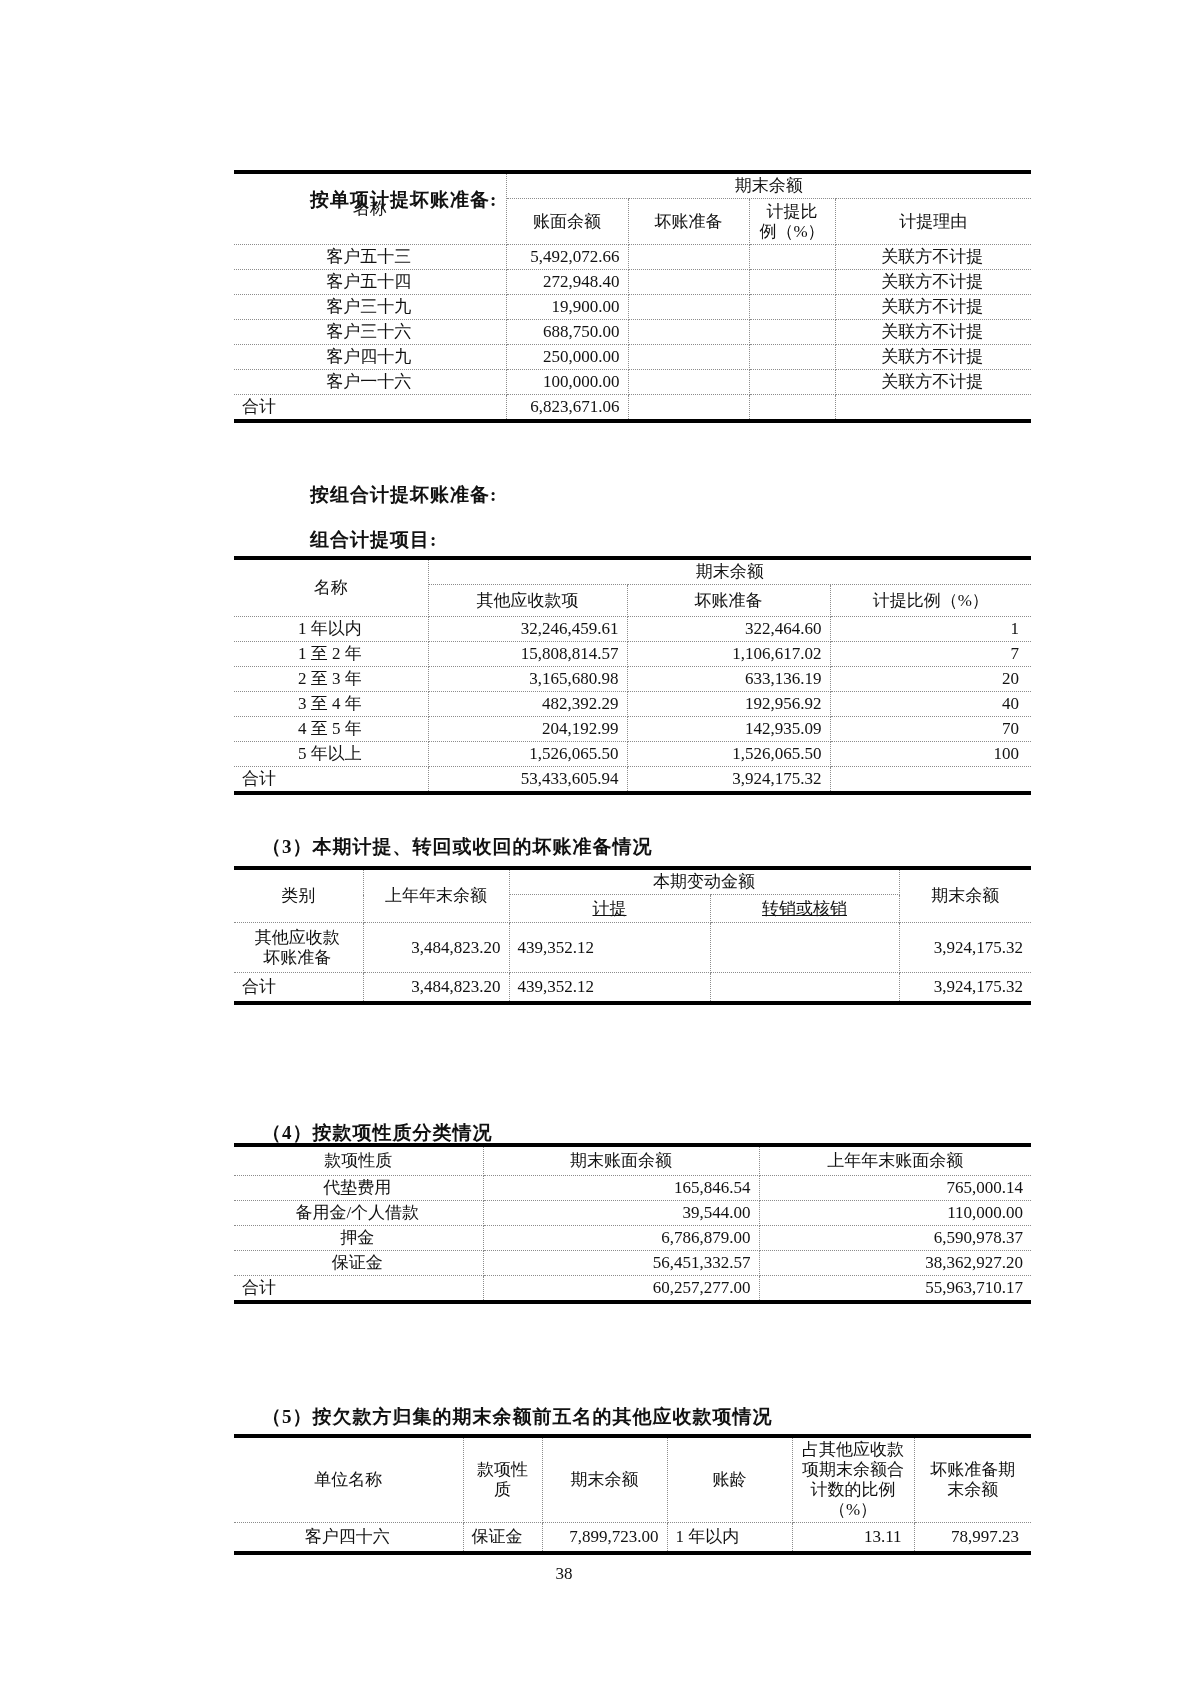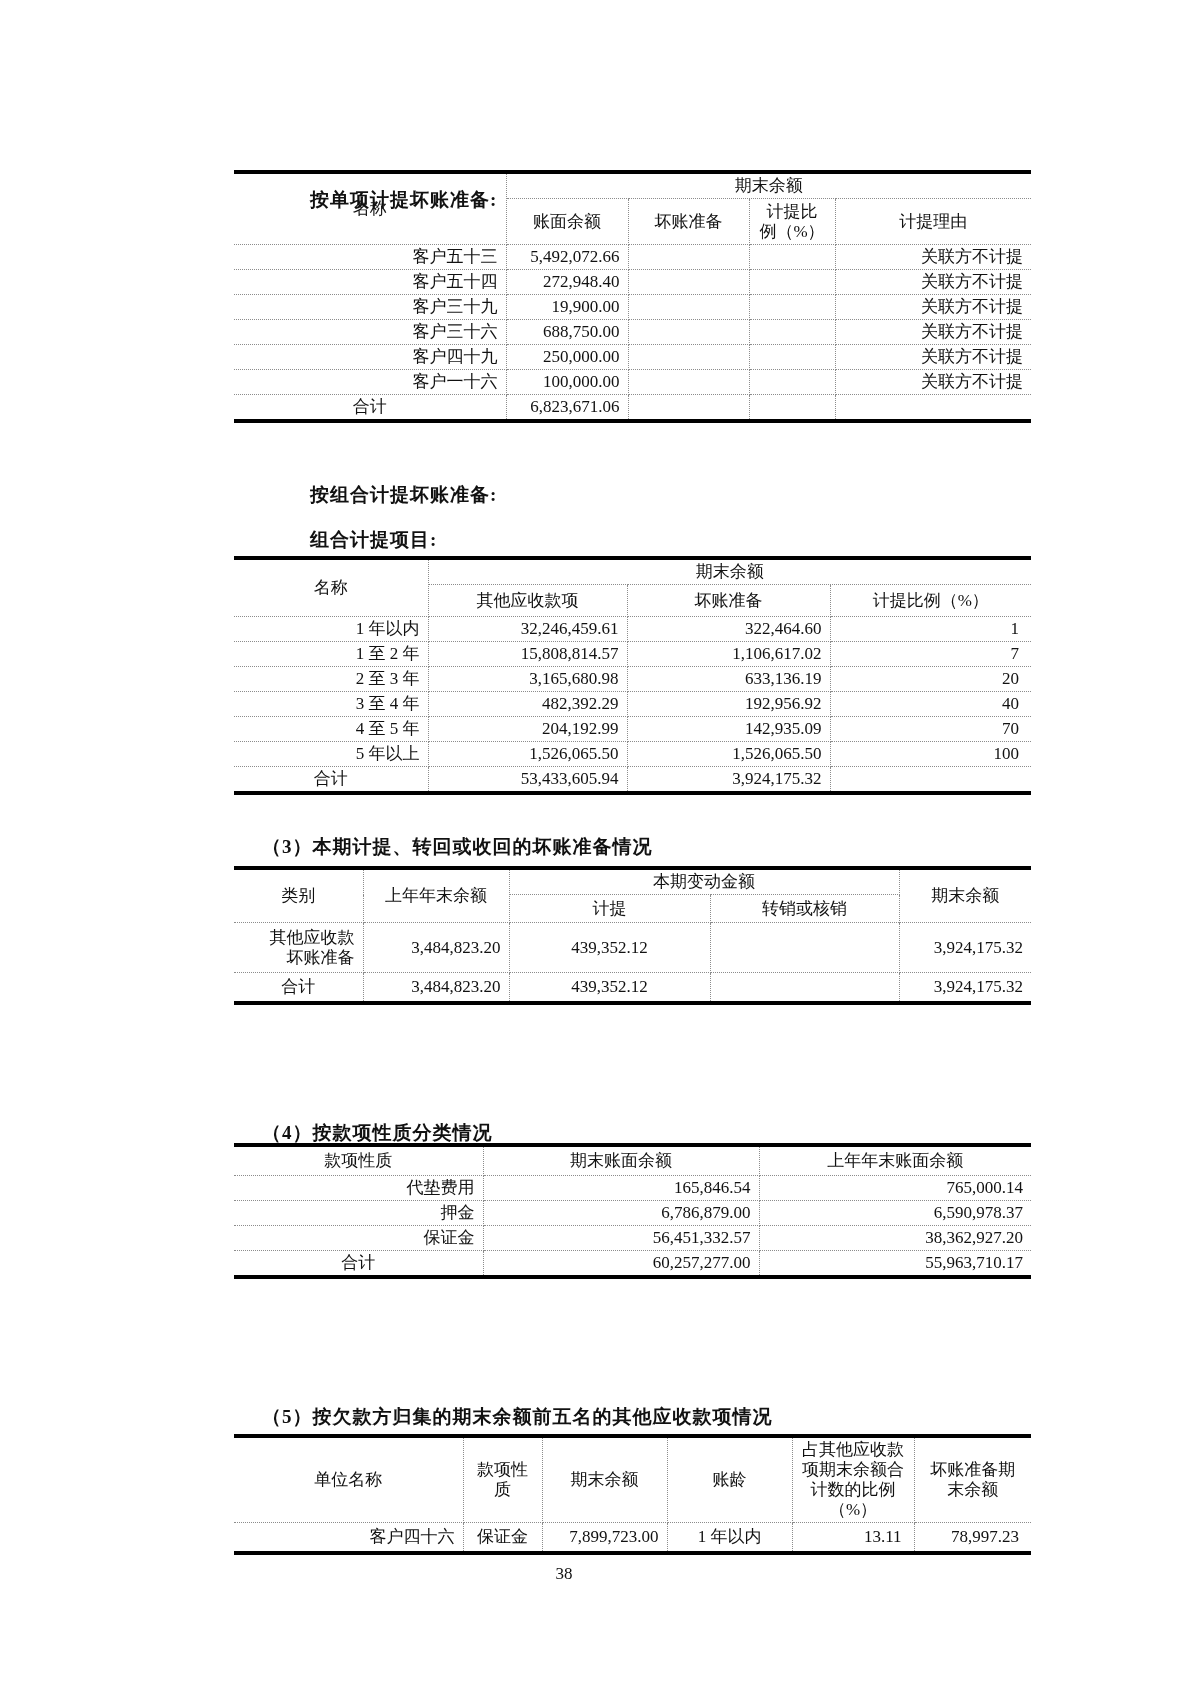--- a/index.html
+++ b/index.html
@@ -25,34 +25,34 @@
     padding:2px 8px;
     vertical-align:middle;
     overflow:hidden;
   }
   th { }
   .bl0 { border-left:none; }
   .br0 { border-right:none; }
   .bt0 { border-top:none; }
   .bb0 { border-bottom:none; }
   .num { text-align:right; }
-  .ctr { text-align:center; }
-  .lft { text-align:right; padding-left:6px;margin-top:40px; }
+  .ctr { text-align:left; }
+  .lft { text-align:center; padding-left:6px;margin-top:40px; }
   .pr12 { padding-right:12px; }
 
   #t1 thead tr.r1 { height:22px; }
   #t1 thead tr.r2 { height:46px; }
   #t1 tbody tr { height:23px; }
 
   #t2 thead tr.r1 { height:22px; }
   #t2 thead tr.r2 { height:32px; }
   #t2 tbody tr { height:24px; }
 
   #t3 thead tr.r1 { height:22px; }
-  #t3 thead tr.r2 { height:28px; }
+  #t3 thead tr.r2 { height:28px;text-decoration:underline; }
   #t3 tbody tr.big { height:50px; }
   #t3 tbody tr.tot { height:30px; }
 
   #t4 thead tr { height:30px; }
   #t4 tbody tr { height:25px; }
 
   #t5 thead tr { height:77px; }
   #t5 tbody tr { height:30px; }
 
   .page-num { font-size:17px; text-align:center; width:1084px;padding-left:44px; }
@@ -264,20 +264,25 @@
         <th class="bl0 bt0">款项性质</th>
         <th class="bt0">期末账面余额</th>
         <th class="br0 bt0">上年年末账面余额</th>
       </tr>
     </thead>
     <tbody>
       <tr>
         <td class="lft bl0">代垫费用</td>
         <td class="num">165,846.54</td>
         <td class="num br0">765,000.14</td>
+      </tr>
+      <tr>
+        <td class="lft bl0">备用金/个人借款</td>
+        <td class="num">39,544.00</td>
+        <td class="num br0">110,000.00</td>
       </tr>
       <tr>
         <td class="lft bl0">押金</td>
         <td class="num">6,786,879.00</td>
         <td class="num br0">6,590,978.37</td>
       </tr>
       <tr>
         <td class="lft bl0">保证金</td>
         <td class="num">56,451,332.57</td>
         <td class="num br0">38,362,927.20</td>

